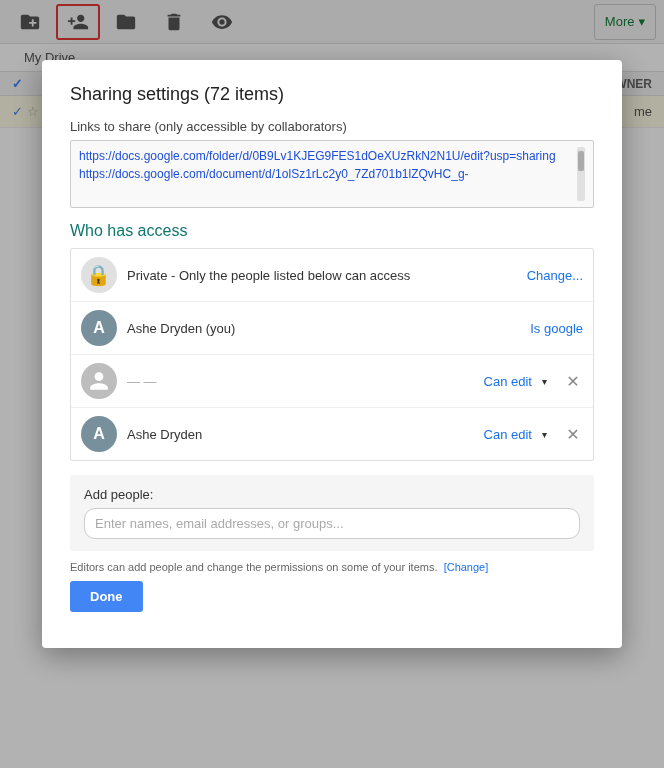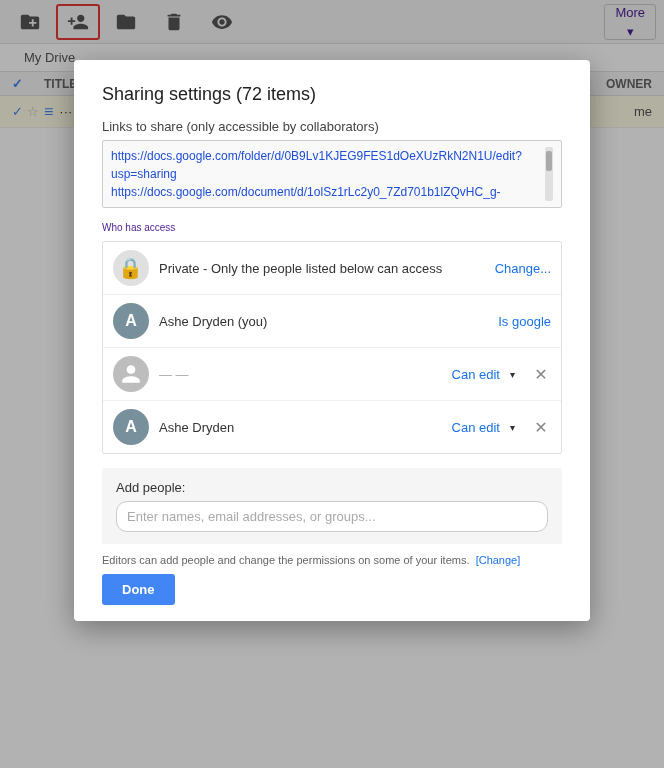--- a/index.html
+++ b/index.html
@@ -42,25 +42,24 @@
     .toolbar-more {
       display: flex;
       align-items: center;
       justify-content: center;
       padding: 0 10px;
       height: 36px;
       border: 1px solid #ccc;
       border-radius: 3px;
       cursor: pointer;
       background: transparent;
-      color: #4c1d95;
+      color: #15803d;
       font-size: 13px;
       gap: 4px;
       margin-left: auto;
-      flex-direction: column;
     }
 
     
     .breadcrumb-bar {
       display: flex;
       align-items: center;
       padding: 6px 24px;
       border-bottom: 1px solid #e0e0e0;
       font-size: 13px;
       color: #555;
@@ -104,22 +103,22 @@
       align-items: flex-start;
       justify-content: center;
       padding-top: 60px;
     }
 
     
     .dialog {
       background: #fff;
       border-radius: 4px;
       box-shadow: 0 8px 30px rgba(0,0,0,0.35);
-      width: 516px;
-      padding: 24px 28px 16px;
+      width: 580px;
+      padding: 24px 28px 36px;
       position: relative;
     }
     .dialog-title {
       font-size: 18px;
       color: #222;
       margin-bottom: 14px;
       font-weight: normal;
     }
     .links-label {
       font-size: 13px;
@@ -157,22 +156,22 @@
       width: 6px;
       height: 20px;
       background: #aaa;
       border-radius: 2px;
       position: absolute;
       top: 4px;
       left: 1px;
     }
 
     .who-access-label {
-      font-size: 10px;
-      color: #4c1d95;
+      font-size: 16px;
+      color: #0f766e;
       margin: 14px 0 8px;
     }
 
     .access-list {
       border: 1px solid #e0e0e0;
       border-radius: 2px;
     }
     .access-row {
       display: flex;
       align-items: center;

